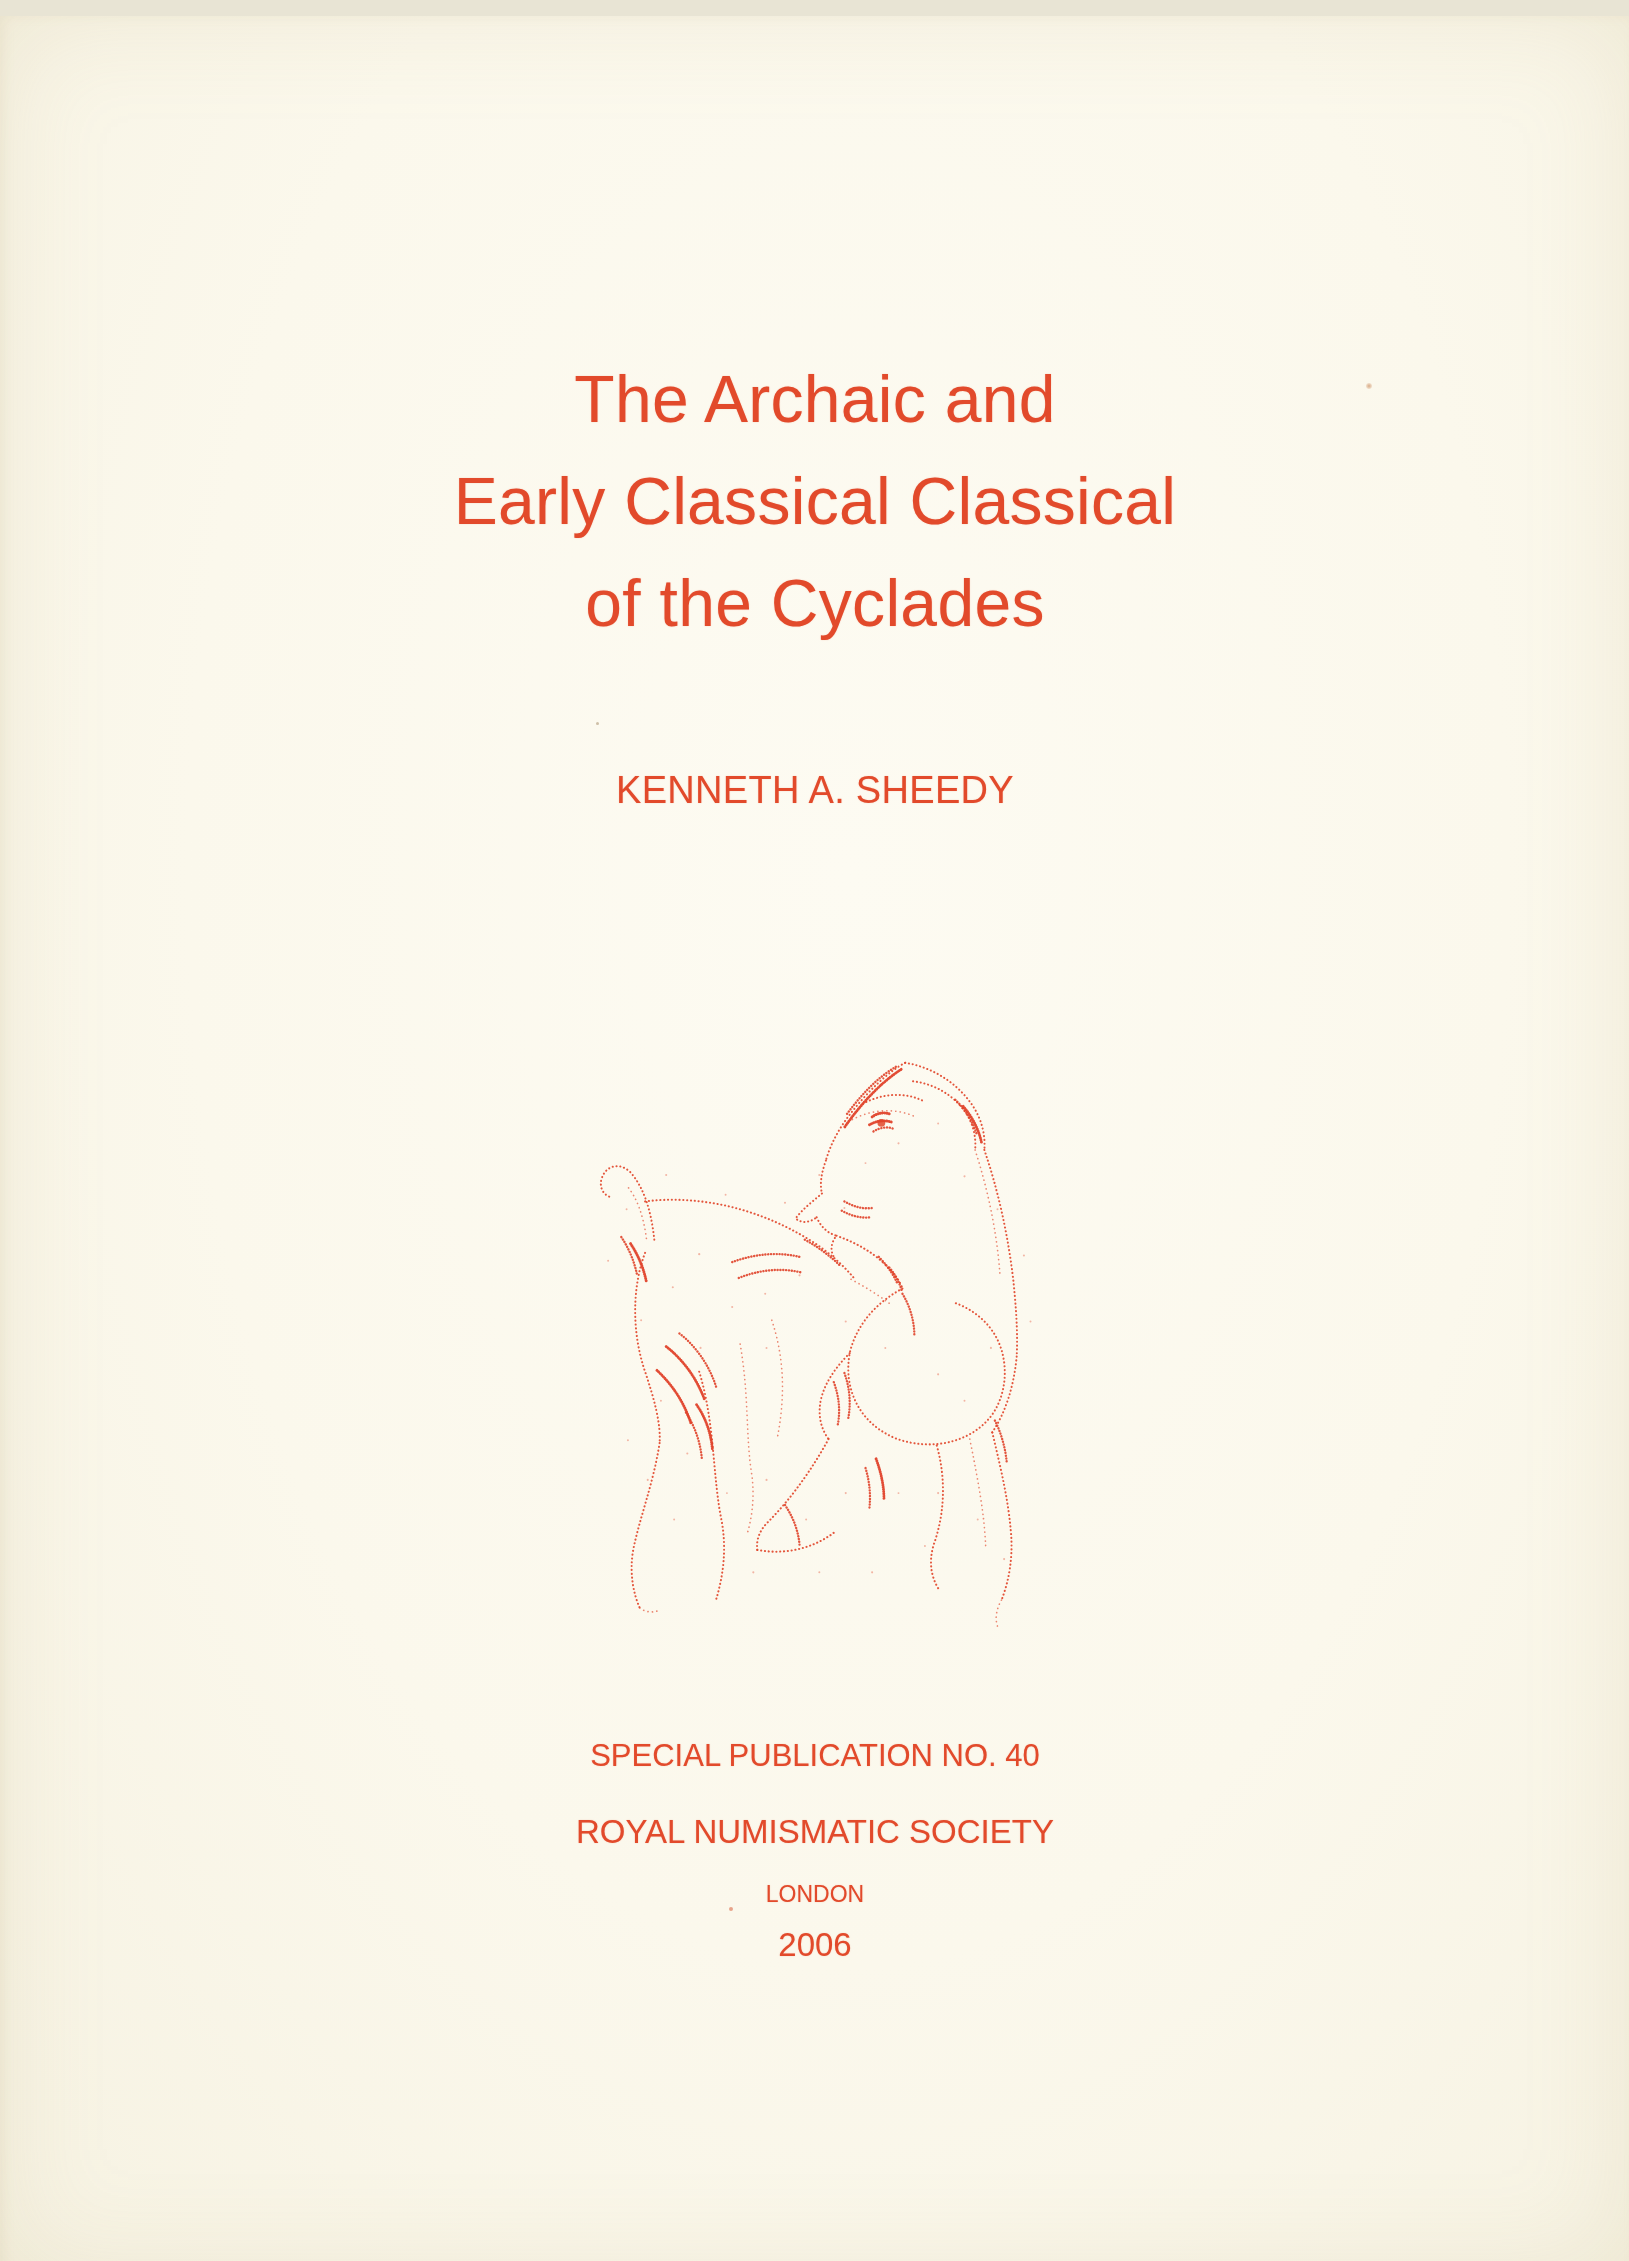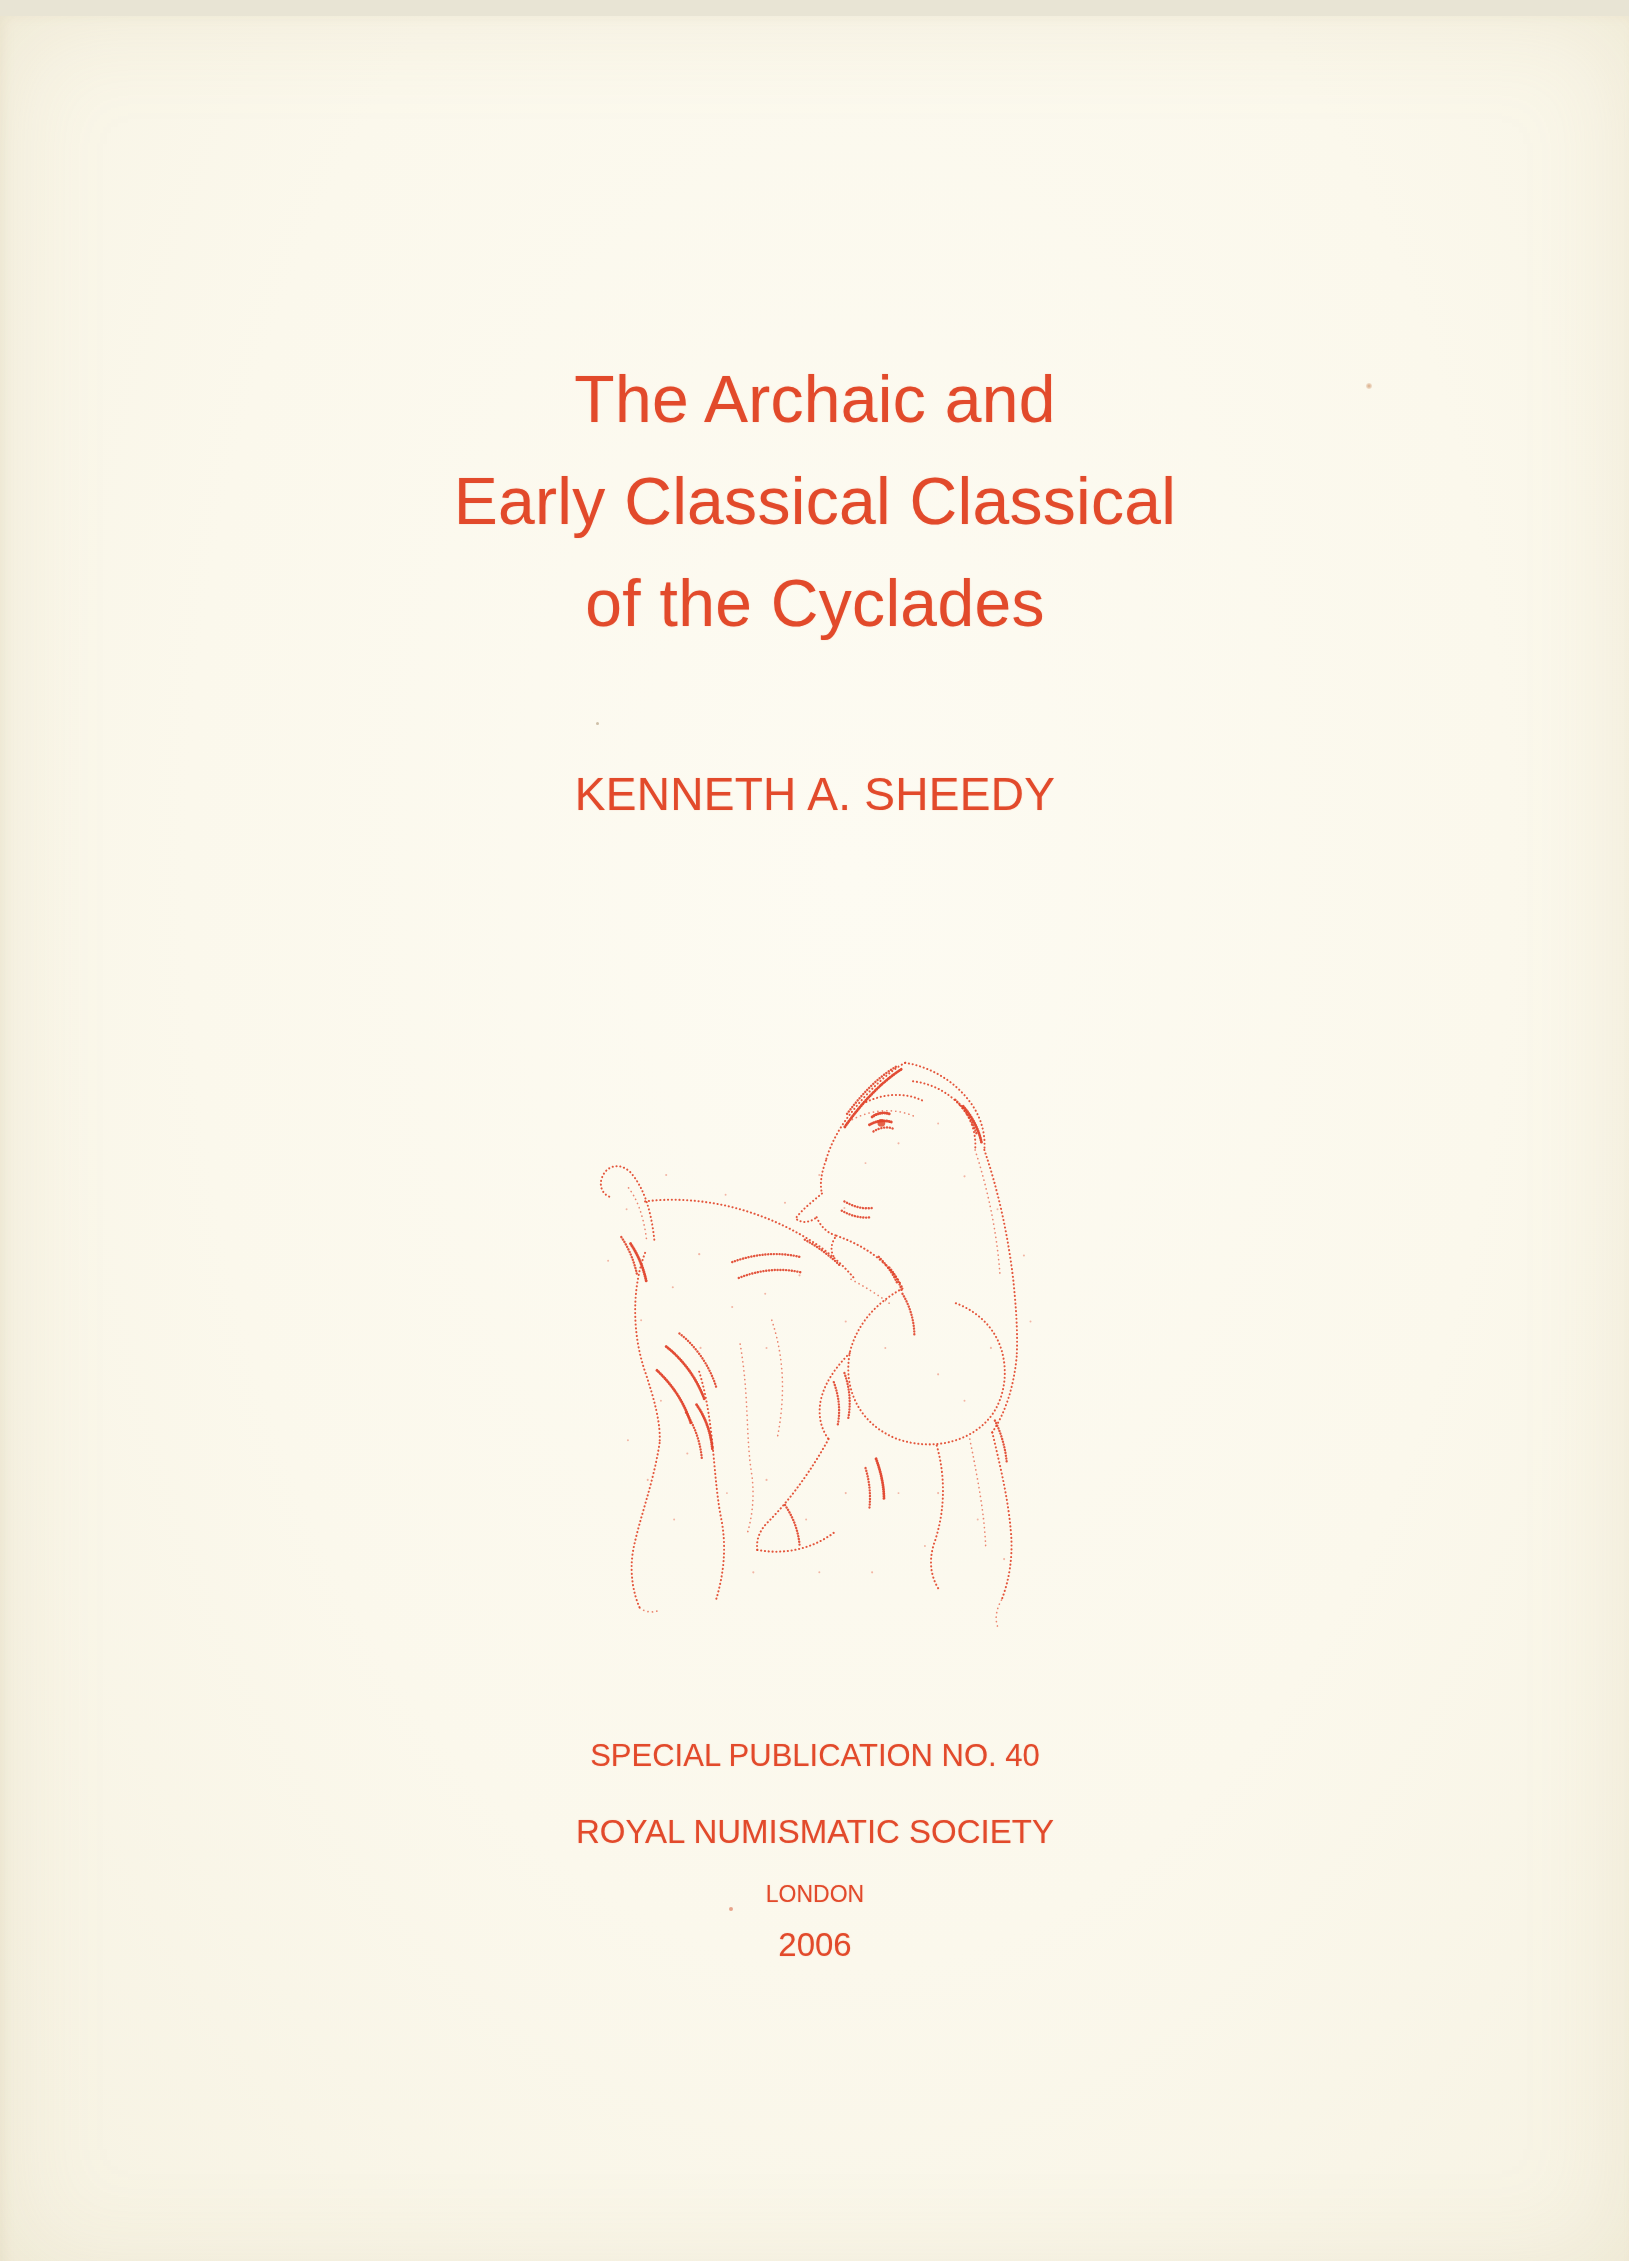--- a/index.html
+++ b/index.html
@@ -36,21 +36,21 @@
 
   .book-title {
     top: 332px;
     font-size: 66px;
     line-height: 102px;
     letter-spacing: 0.3px;
   }
 
   .author-line {
     top: 755px;
-    font-size: 46px;
+    font-size: 38px;
     letter-spacing: 0.3px;
   }
 
   .pub-line-1 { top: 1799px; font-size: 33px; }
   .pub-line-2 { top: 1724px; font-size: 31px; }
   .imprint-city { top: 1867px; font-size: 23px; }
   .imprint-year { top: 1912px; font-size: 33px; }
 
   .goat-wrap {
     position: absolute;

